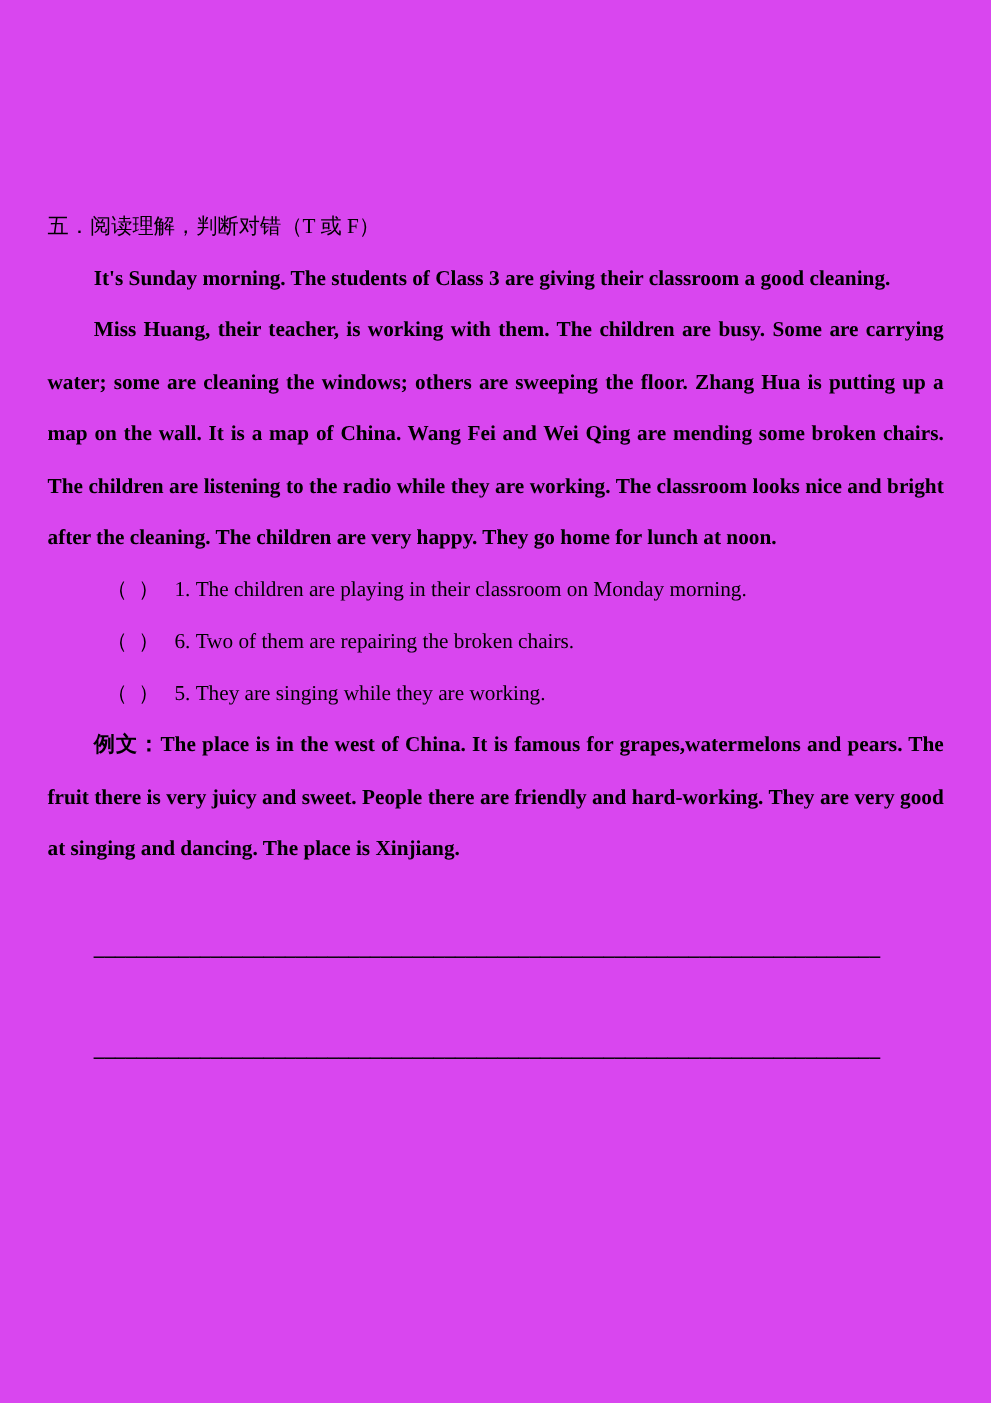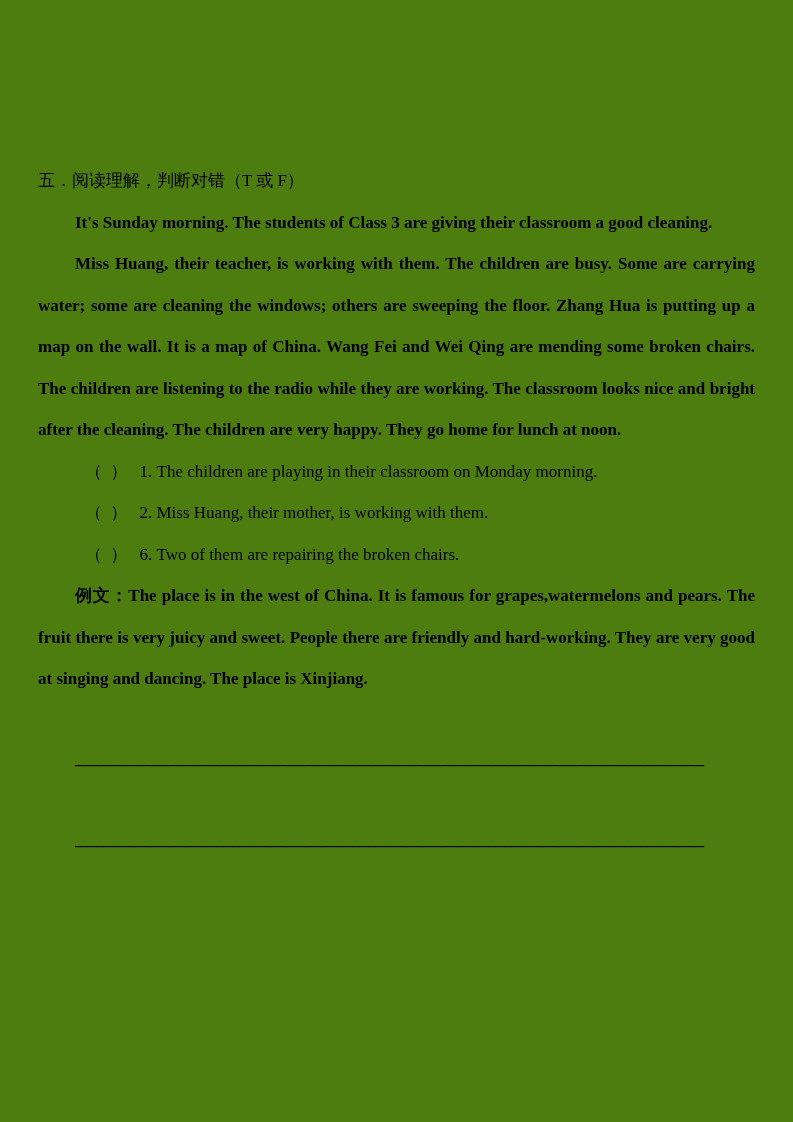--- a/index.html
+++ b/index.html
@@ -13,21 +13,21 @@
     overflow: hidden;
     font-family: "Liberation Serif", "DejaVu Serif", serif;
     font-size: 17px;
     color: #000000;
   }
   .page {
     box-sizing: border-box;
     width: 793px;
     height: 1122px;
     padding: 160px 38px 16px 38px;
-    background: #4d7c0f;
+    background: #d946ef;
   }
   .line {
     margin: 0;
     line-height: 41.5px;
     font-weight: normal;
     font-size: 17px;
   }
   .heading {
     text-align: left;
   }
@@ -65,29 +65,29 @@
   <div class="line heading">五．阅读理解，判断对错（T 或 F）</div>
 
   <p class="line para indent">It's Sunday morning. The students of Class 3 are giving their classroom a good cleaning.</p>
 
   <p class="line para indent">Miss Huang, their teacher, is working with them. The children are busy. Some are carrying water; some are cleaning the windows; others are sweeping the floor. Zhang Hua is putting up a map on the wall. It is a map of China. Wang Fei and Wei Qing are mending some broken chairs. The children are listening to the radio while they are working. The classroom looks nice and bright after the cleaning. The children are very happy. They go home for lunch at noon.</p>
 
   <div class="line question">
     <span class="bracket">（  ）</span><span>1. The children are playing in their classroom on Monday morning.</span>
   </div>
 
-  <div class="line question">
-    <span class="bracket">（  ）</span><span>2. Miss Huang, their mother, is working with them.</span>
-  </div>
 
 
   <div class="line question">
     <span class="bracket">（  ）</span><span>6. Two of them are repairing the broken chairs.</span>
   </div>
 
+  <div class="line question">
+    <span class="bracket">（  ）</span><span>5. They are singing while they are working.</span>
+  </div>
 
 
   <p class="line para indent"><span>例文：</span><span>The place is in the west of China. It is famous for grapes,watermelons and pears. The fruit there is very juicy and sweet. People there are friendly and hard-working. They are very good at singing and dancing. The place is Xinjiang.</span></p>
 
   <div class="line answer-line gap-top-lg">__________________________________________________________________________</div>
 
   <div class="line answer-line gap-top-md">__________________________________________________________________________</div>
 
 </div>
 

